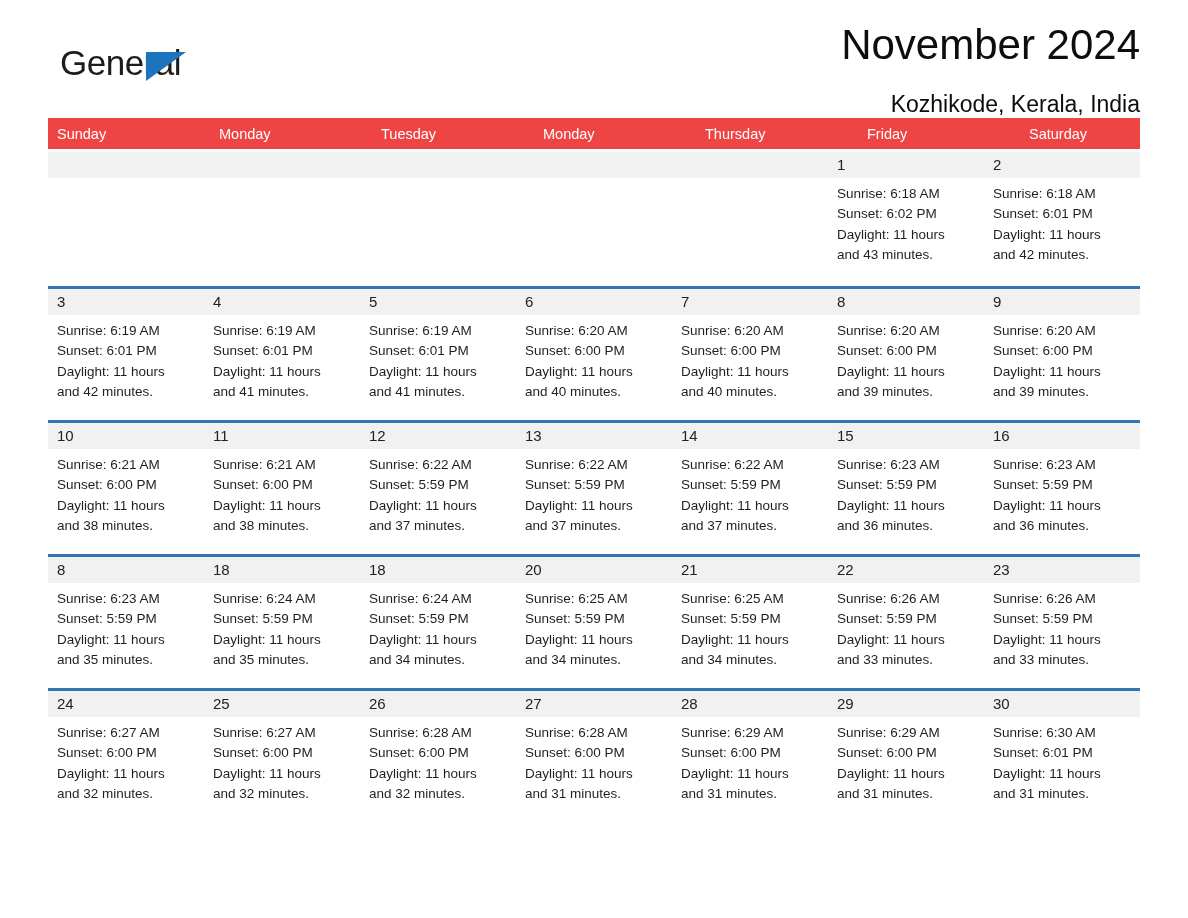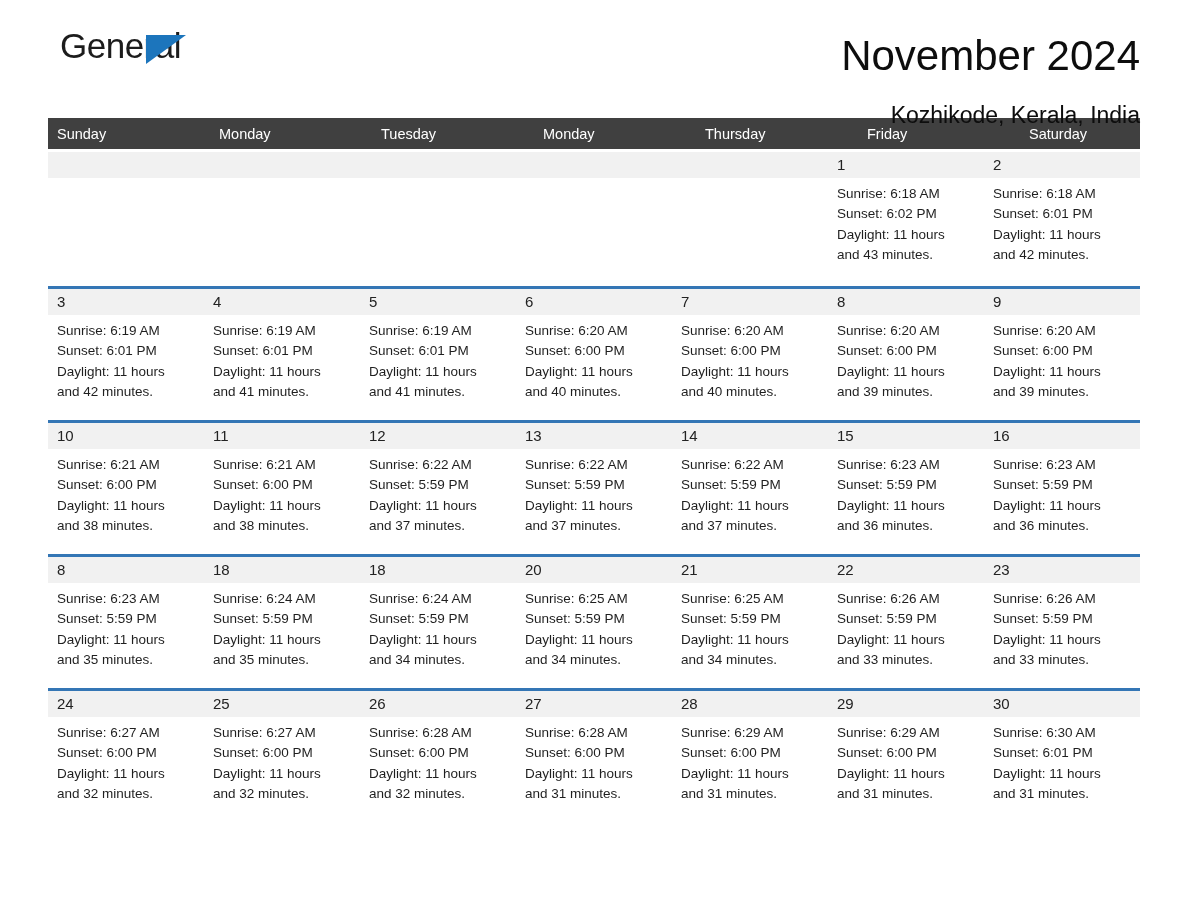--- a/index.html
+++ b/index.html
@@ -18,21 +18,21 @@
     position: relative;
     width: 1188px;
     height: 918px;
     box-sizing: border-box;
     padding: 0 48px;
   }
 
   
   .header {
     display: flex;
-    align-items: flex-start;
+    align-items: flex-end;
     justify-content: space-between;
     padding-top: 27px;
     height: 118px;
     box-sizing: border-box;
   }
   .logo {
     position: relative;
     width: 200px;
     height: 74px;
     padding-left: 12px;
@@ -86,21 +86,21 @@
     color: #0d0d0d;
     white-space: nowrap;
   }
 
   
   .calendar {
     width: 1092px;
   }
   .weekday-row {
     display: flex;
-    background: #404040;
+    background: #ef4444;
     height: 31px;
     align-items: center;
     gap: 42px;
   }
   .weekday {
     flex: 1 1 0;
     color: #ffffff;
     font-size: 14.5px;
     line-height: 18px;
     padding-left: 9px;

